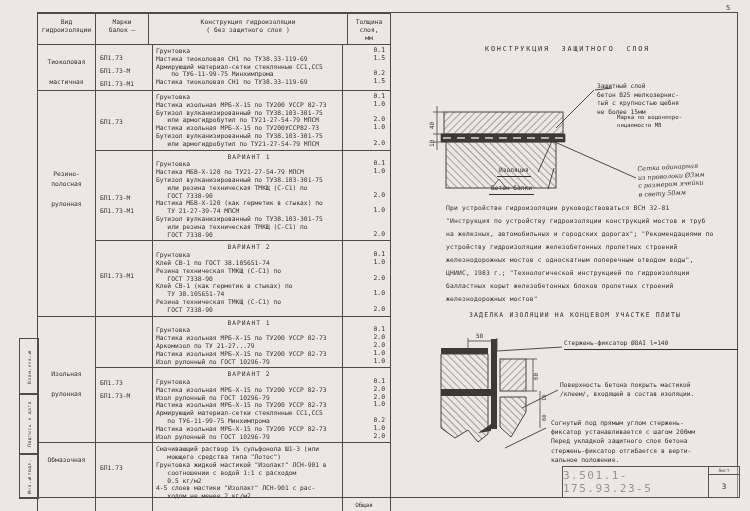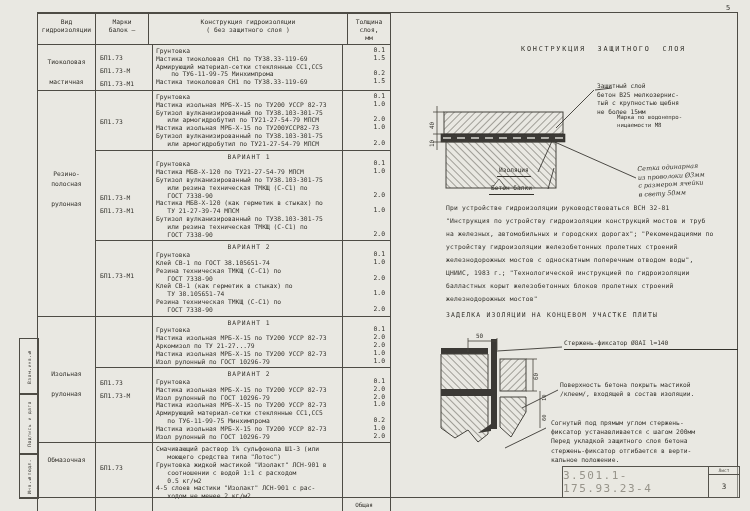--- a/index.html
+++ b/index.html
@@ -335,52 +335,52 @@
       <line x1="540" y1="391" x2="540" y2="428" stroke="#46443e" stroke-width=".8"></line>
       <text transform="translate(546,401) rotate(-90)" font-size="5.5">10</text>
       <text transform="translate(546,421) rotate(-90)" font-size="5.5">60</text>
 
       <line x1="497" y1="351" x2="562" y2="347" stroke="#3a3833" stroke-width=".9"></line>
       <line x1="522" y1="408" x2="558" y2="390" stroke="#3a3833" stroke-width=".9"></line>
       <line x1="505" y1="448" x2="546" y2="428" stroke="#3a3833" stroke-width=".9"></line>
     </g>
   </svg>
 
-  <div class="abs rp-title" style="left:492px;top:45px;padding-left:29px;">КОНСТРУКЦИЯ  ЗАЩИТНОГО  СЛОЯ</div>
+  <div class="abs rp-title" style="left:456px;top:45px;padding-left:29px;">КОНСТРУКЦИЯ  ЗАЩИТНОГО  СЛОЯ</div>
   <div class="abs lbl" style="left:597px;top:82px;width:145px;">Защитный слой
 бетон В25 мелкозернис-
 тый с крупностью щебня
 не более 15мм</div>
   <div class="abs lbl" style="left:617px;top:114px;width:120px;font-size:5.7px;line-height:7.6px;">Марка по водонепро-
 ницаемости М8</div>
   <div class="abs lbl lbl-u" style="left:497px;top:166px;padding:0 2px 1px 2px;">Изоляция</div>
   <div class="abs lbl lbl-u" style="left:489px;top:184px;padding:0 2px 1px 2px;">Бетон балки</div>
   <div class="abs hand" style="left:638px;top:162px;width:110px;">Сетка одинарная
 из проволоки Ø3мм
 с размером ячейки
 в свету 50мм</div>
   <div class="abs para" style="left:446px;top:201px;width:293px;">  При устройстве гидроизоляции руководствоваться ВСН 32-81
 "Инструкция по устройству гидроизоляции конструкций мостов и труб
 на железных, автомобильных и городских дорогах"; "Рекомендациями по
 устройству гидроизоляции железобетонных пролетных строений
 железнодорожных мостов с односкатным поперечным отводом воды",
 ЦНИИС, 1983 г.; "Технологической инструкцией по гидроизоляции
 балластных корыт железобетонных блоков пролетных строений
 железнодорожных мостов"</div>
-  <div class="abs rp-title" style="left:446px;top:311px;font-size:6.4px;letter-spacing:1.2px;">ЗАДЕЛКА ИЗОЛЯЦИИ НА КОНЦЕВОМ УЧАСТКЕ ПЛИТЫ</div>
+  <div class="abs rp-title" style="left:469px;top:311px;font-size:6.4px;letter-spacing:1.2px;">ЗАДЕЛКА ИЗОЛЯЦИИ НА КОНЦЕВОМ УЧАСТКЕ ПЛИТЫ</div>
   <div class="abs lbl lbl-u" style="left:564px;top:339px;width:174px;padding-bottom:1px;">Стержень-фиксатор Ø8АI l=140</div>
   <div class="abs lbl" style="left:560px;top:381px;width:180px;">Поверхность бетона покрыть мастикой
 /клеем/, входящей в состав изоляции.</div>
   <div class="abs note" style="left:551px;top:418px;width:190px;">Согнутый под прямым углом стержень-
 фиксатор устанавливается с шагом 200мм
  Перед укладкой защитного слоя бетона
 стержень-фиксатор отгибается в верти-
 кальное положение.</div>
 
   <div id="stamp">
-    <div id="stamp-code">3.501.1-175.93.23-4</div>
+    <div id="stamp-code">3.501.1-175.93.23-5</div>
     <div id="stamp-right">
       <div id="stamp-sheet-label">Лист</div>
       <div id="stamp-sheet-num">3</div>
     </div>
   </div>
 
 </div>
 
 </body></html>

